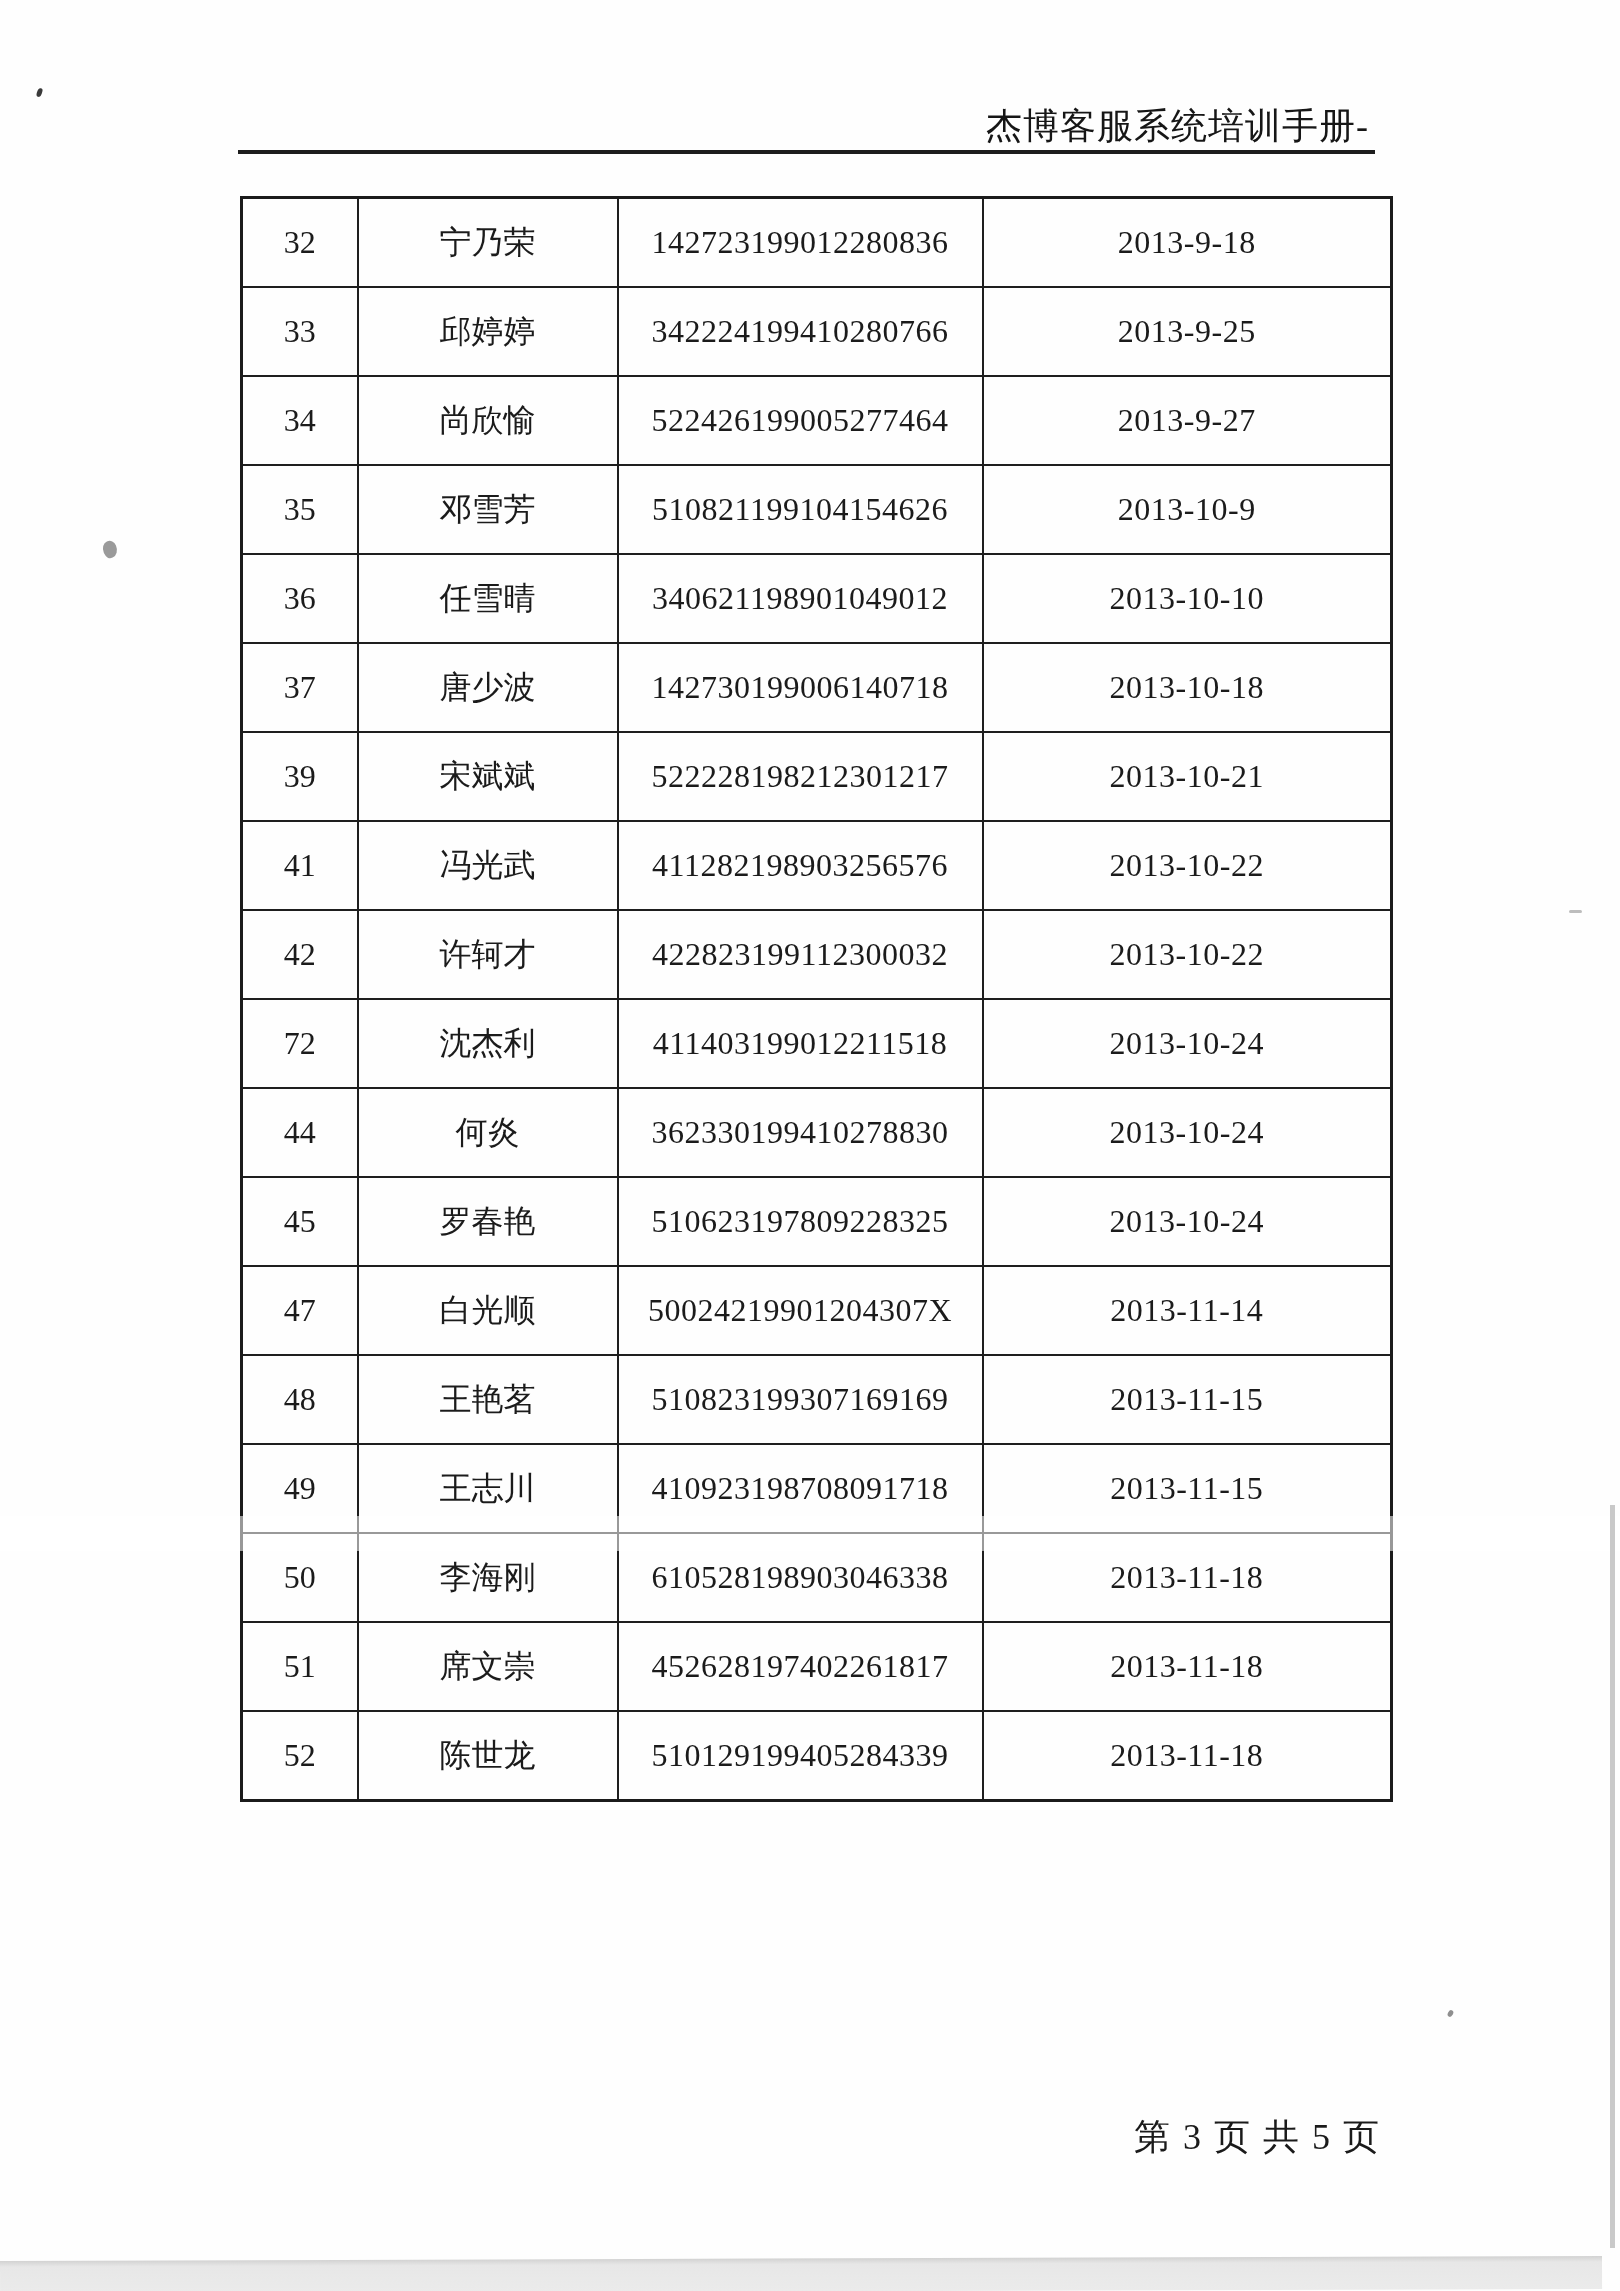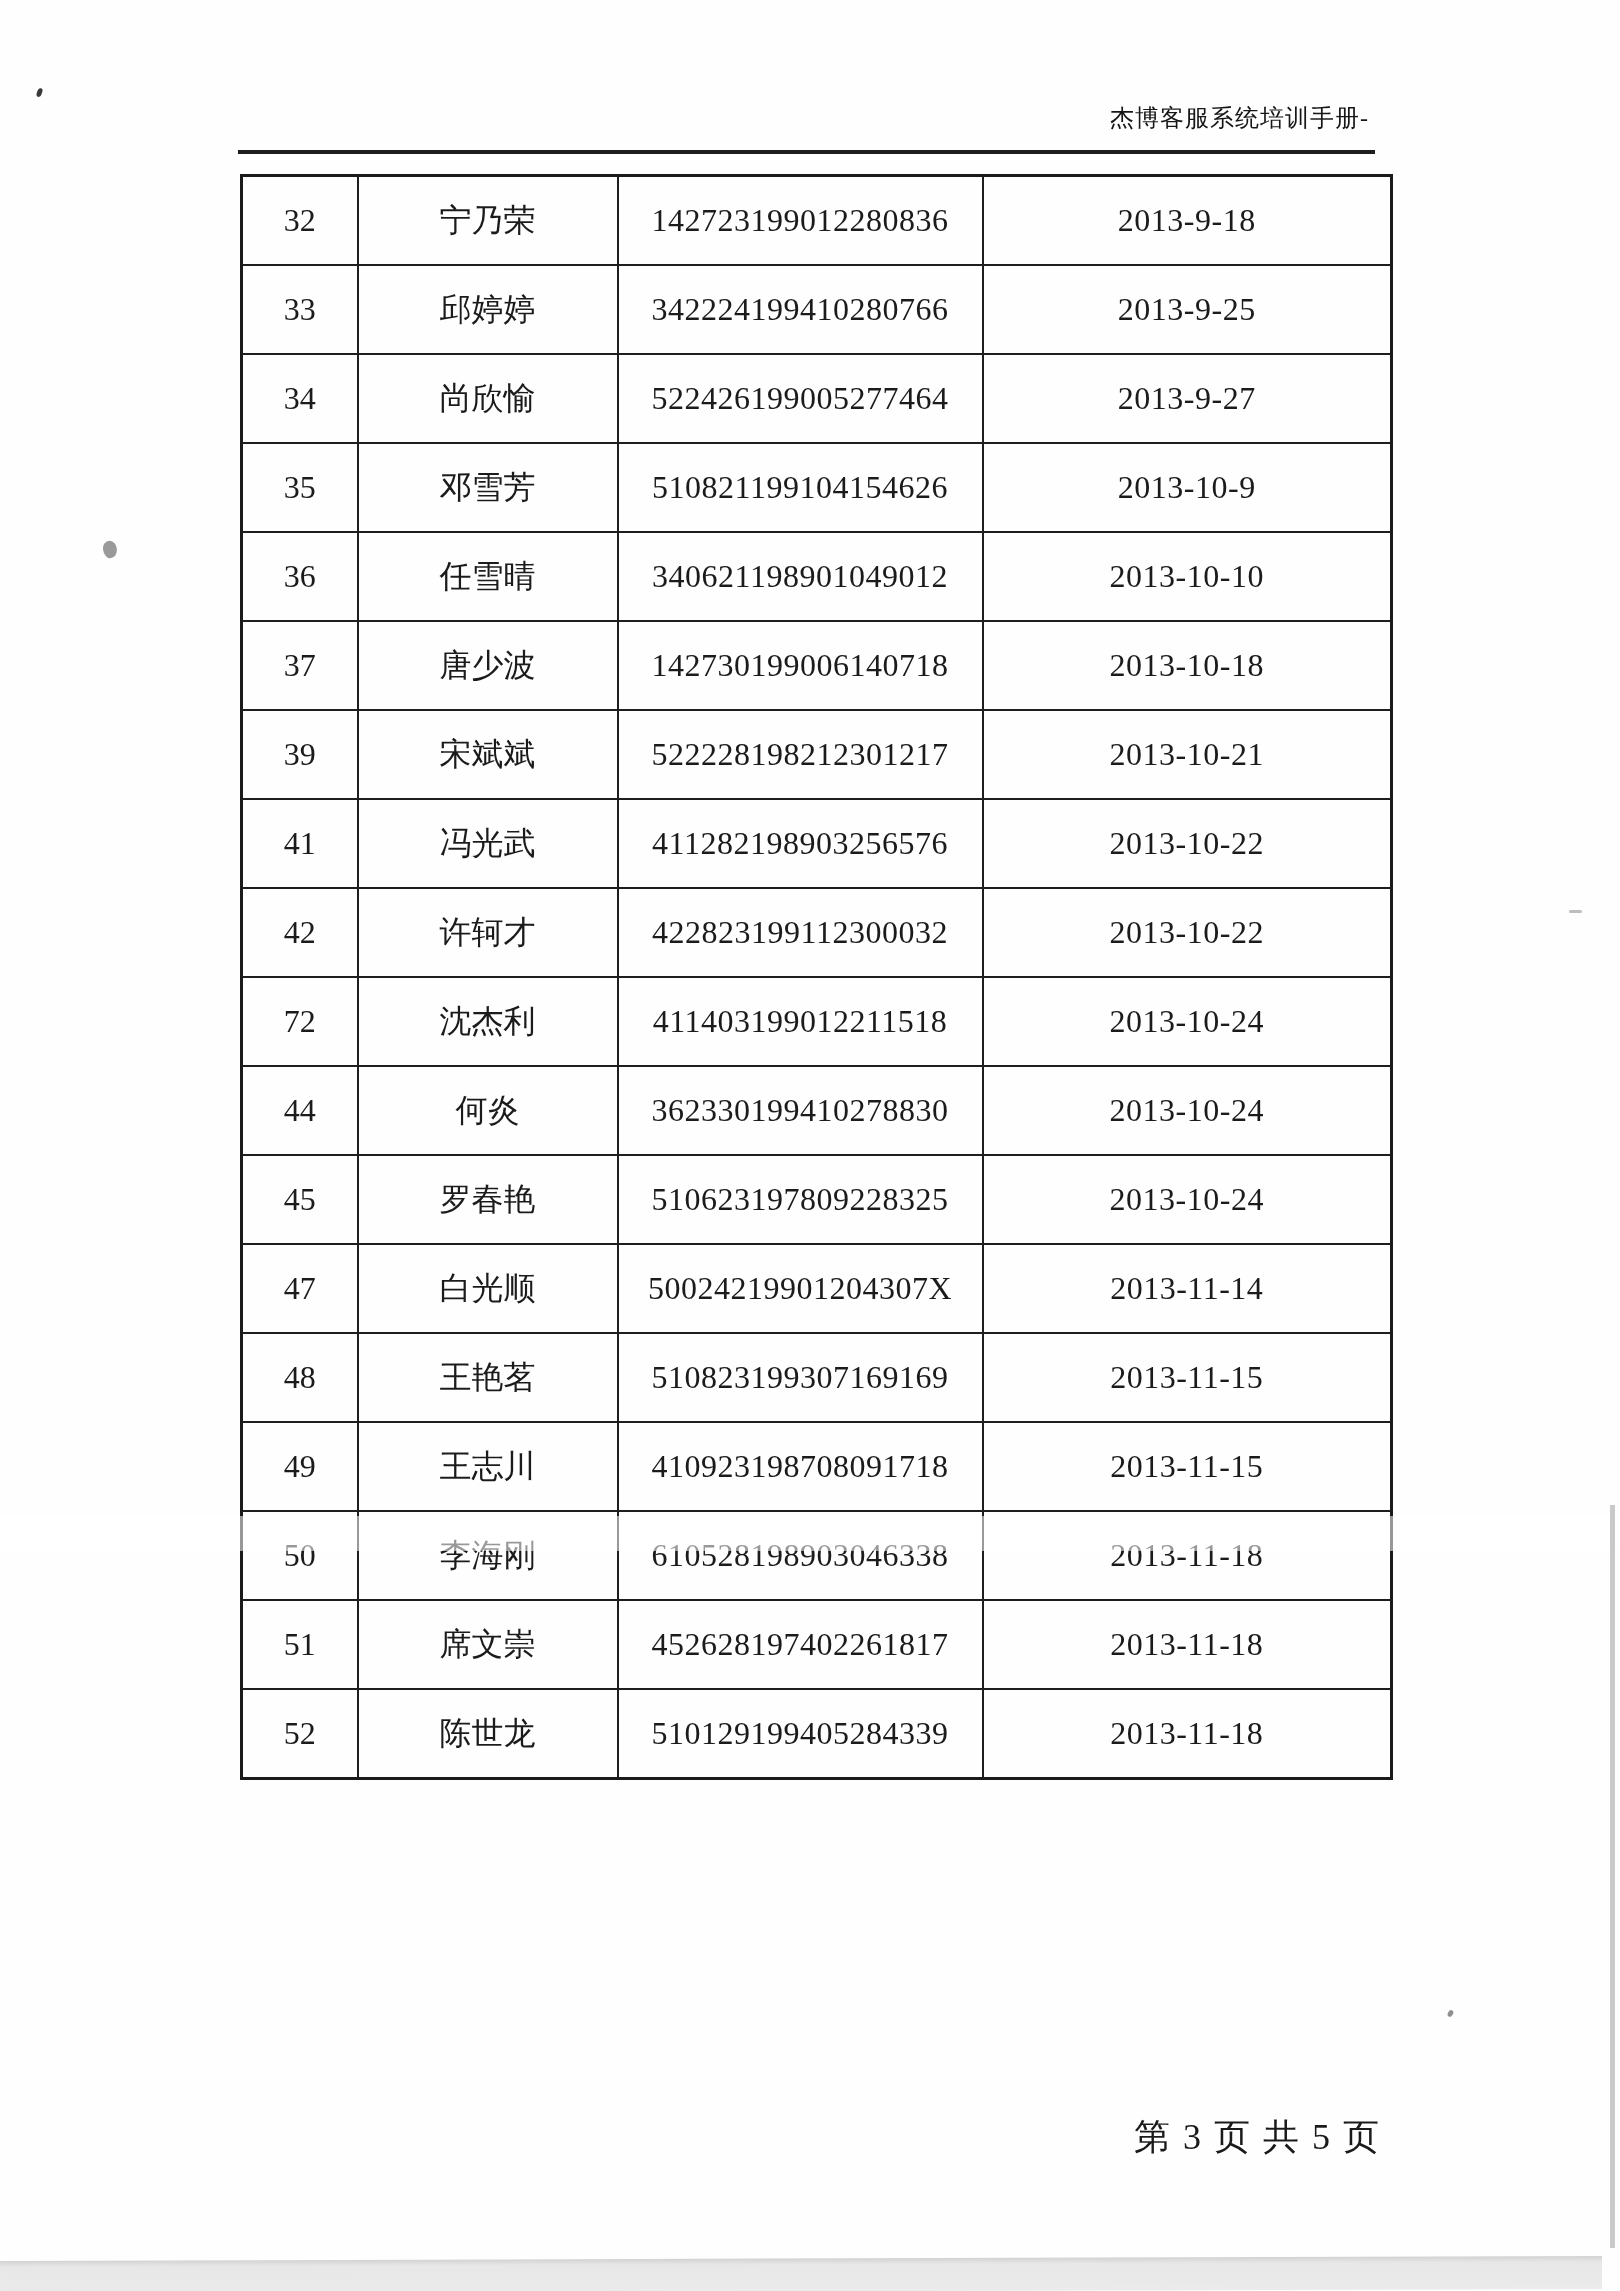--- a/index.html
+++ b/index.html
@@ -10,36 +10,36 @@
     color:#1c1c1c;
     position:relative;
     overflow:hidden;
   }
   .page{position:absolute;inset:0;background:#fefefe;}
 
   
   .doc-title{
     position:absolute;
     top:102px;right:251px;
-    font-size:24px;
+    font-size:36px;
     letter-spacing:1px;
     color:#161616;
     white-space:nowrap;
   }
   .header-rule{
     position:absolute;
     left:238px;top:150px;
     width:1137px;height:3.9px;
     background:#1d1d1d;
   }
 
   
   table.roster{
     position:absolute;
-    left:240px;top:174px;
+    left:240px;top:196px;
     width:1149px;
     border-collapse:collapse;
     table-layout:fixed;
     padding-left:6px;
   }
   table.roster{border:3.9px solid #1b1b1b;}
   table.roster td{
     border:2.9px solid #1e1e1e;
     height:87px;
     padding:0;

